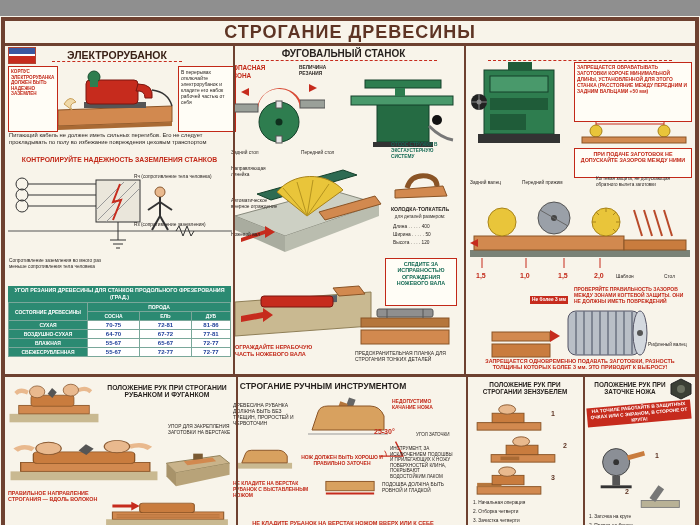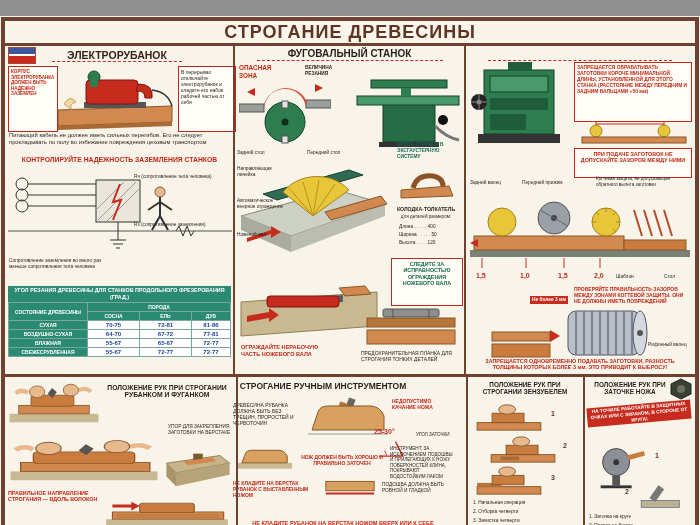--- a/index.html
+++ b/index.html
@@ -126,21 +126,21 @@
       <tr>
         <td class="th-teal">СВЕЖЕСРУБЛЕННАЯ</td>
         <td class="val">55-67</td>
         <td class="val">72-77</td>
         <td class="val">72-77</td>
       </tr>
     </tbody>
       </table>
   </section>
 
-  <section class="panel" style="left:235px;top:30px;width:229px;height:327px">
+  <section class="panel" style="left:229px;top:30px;width:229px;height:327px">
     <div class="pt" style="top:2px;font-size:10px">ФУГОВАЛЬНЫЙ СТАНОК</div>
     <div class="dash" style="left:22px;top:14px;width:186px"></div>
 
     <div class="t red b" style="left:4px;top:18px;width:42px;font-size:6.4px">ОПАСНАЯ ЗОНА</div>
     <div class="t b" style="left:70px;top:19px;width:46px;font-size:4.8px">ВЕЛИЧИНА РЕЗАНИЯ</div>
 
     <svg class="ill" style="left:4px;top:34px" width="92" height="68" viewBox="0 0 92 68">
       <rect x="0" y="24" width="25" height="8" fill="#9aa099" stroke="#555"></rect>
       <rect x="67" y="20" width="25" height="8" fill="#9aa099" stroke="#555"></rect>
       <path d="M25,24 A23,23 0 0,1 67,20 L67,28 A17,17 0 0,0 25,32 Z" fill="#d84a35"></path>

